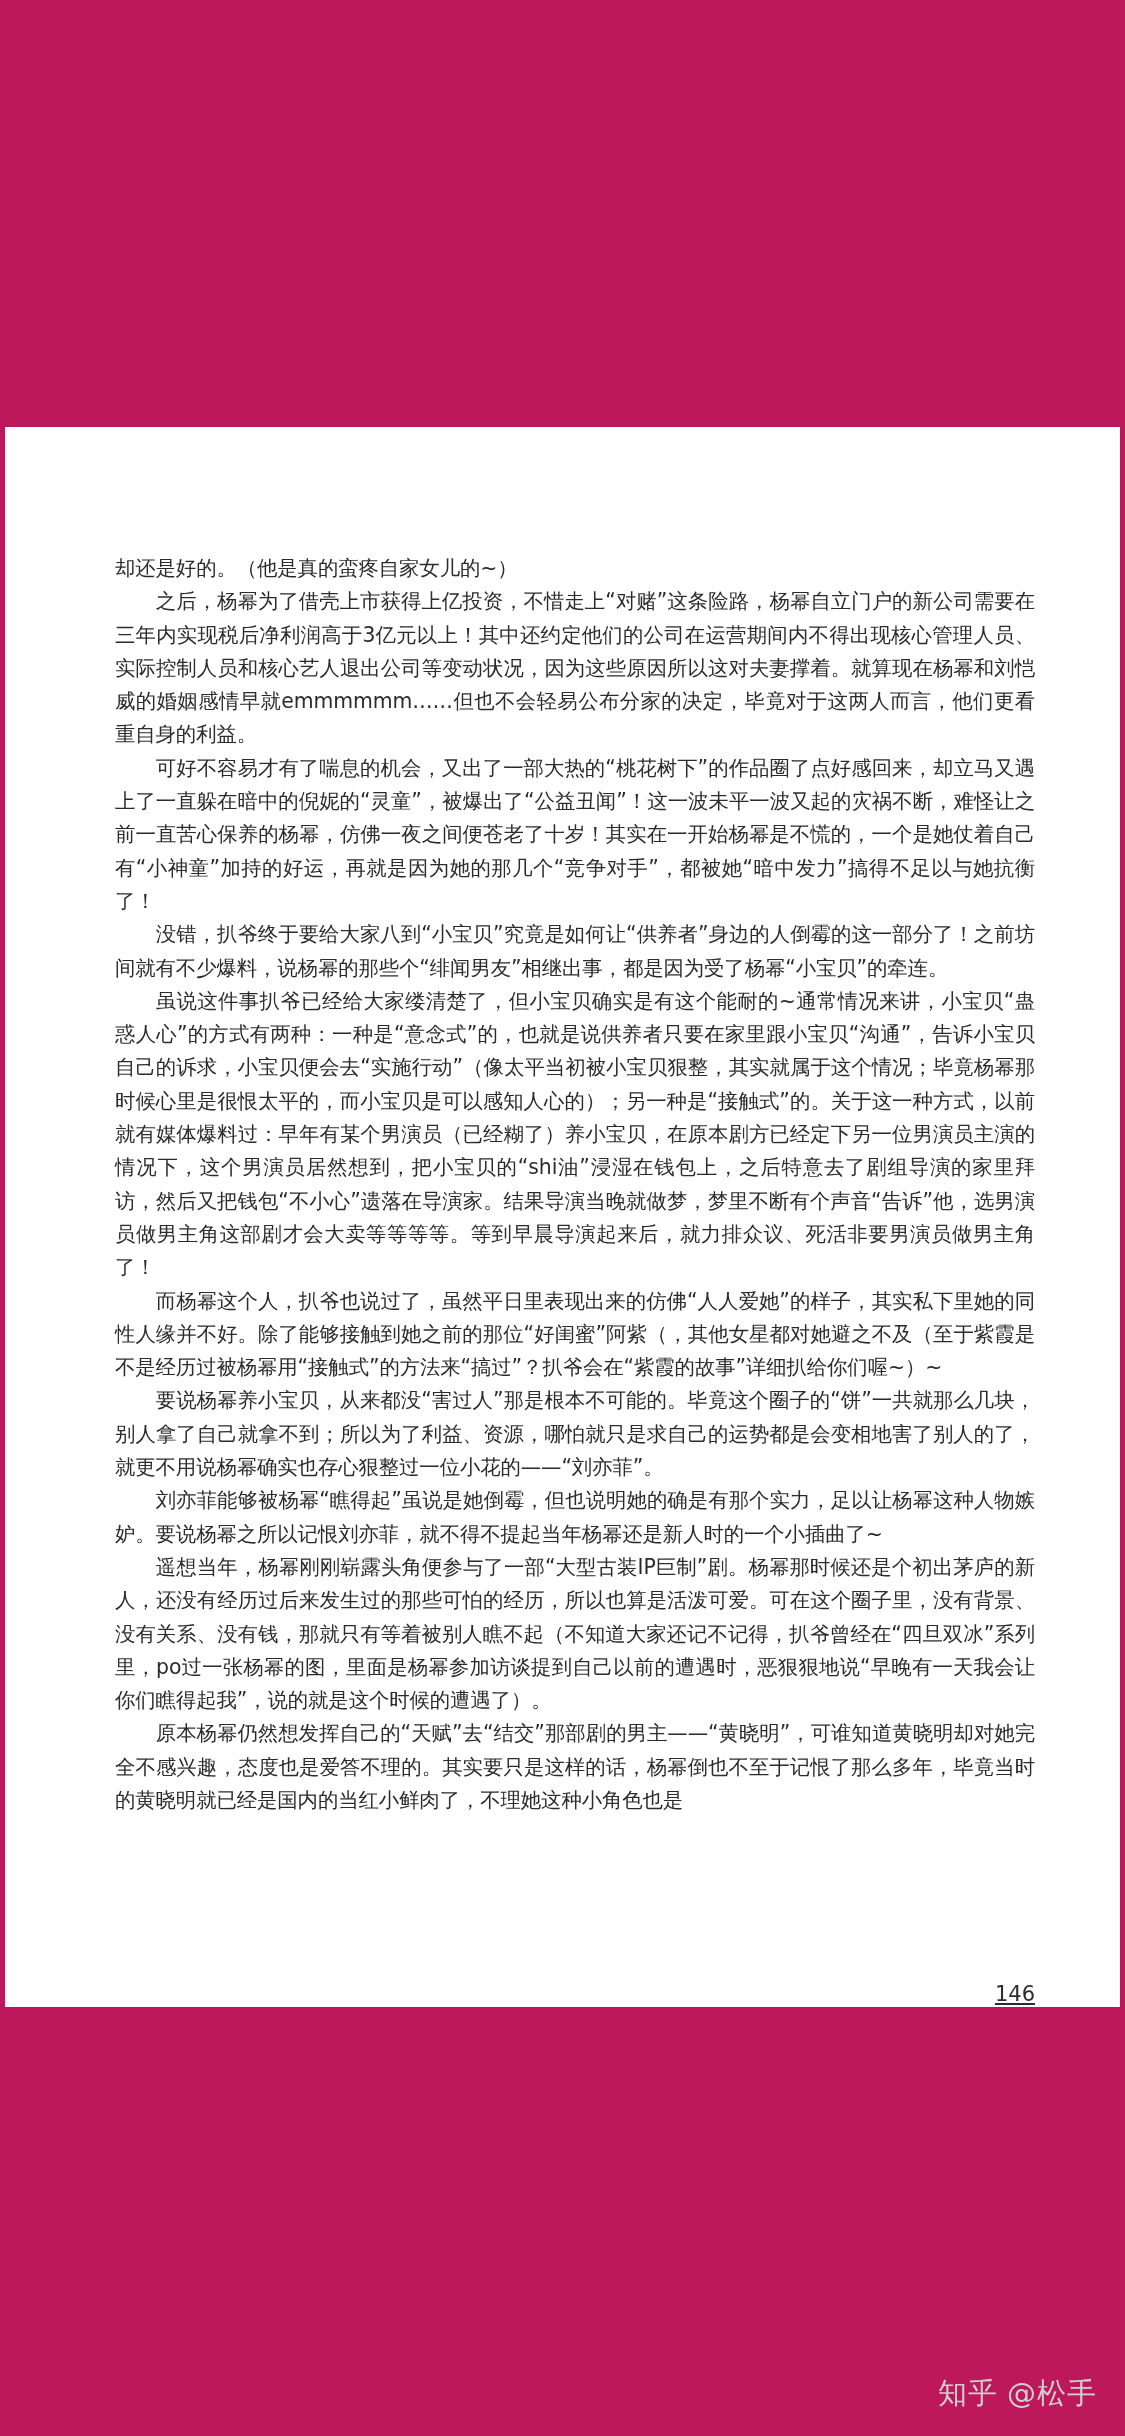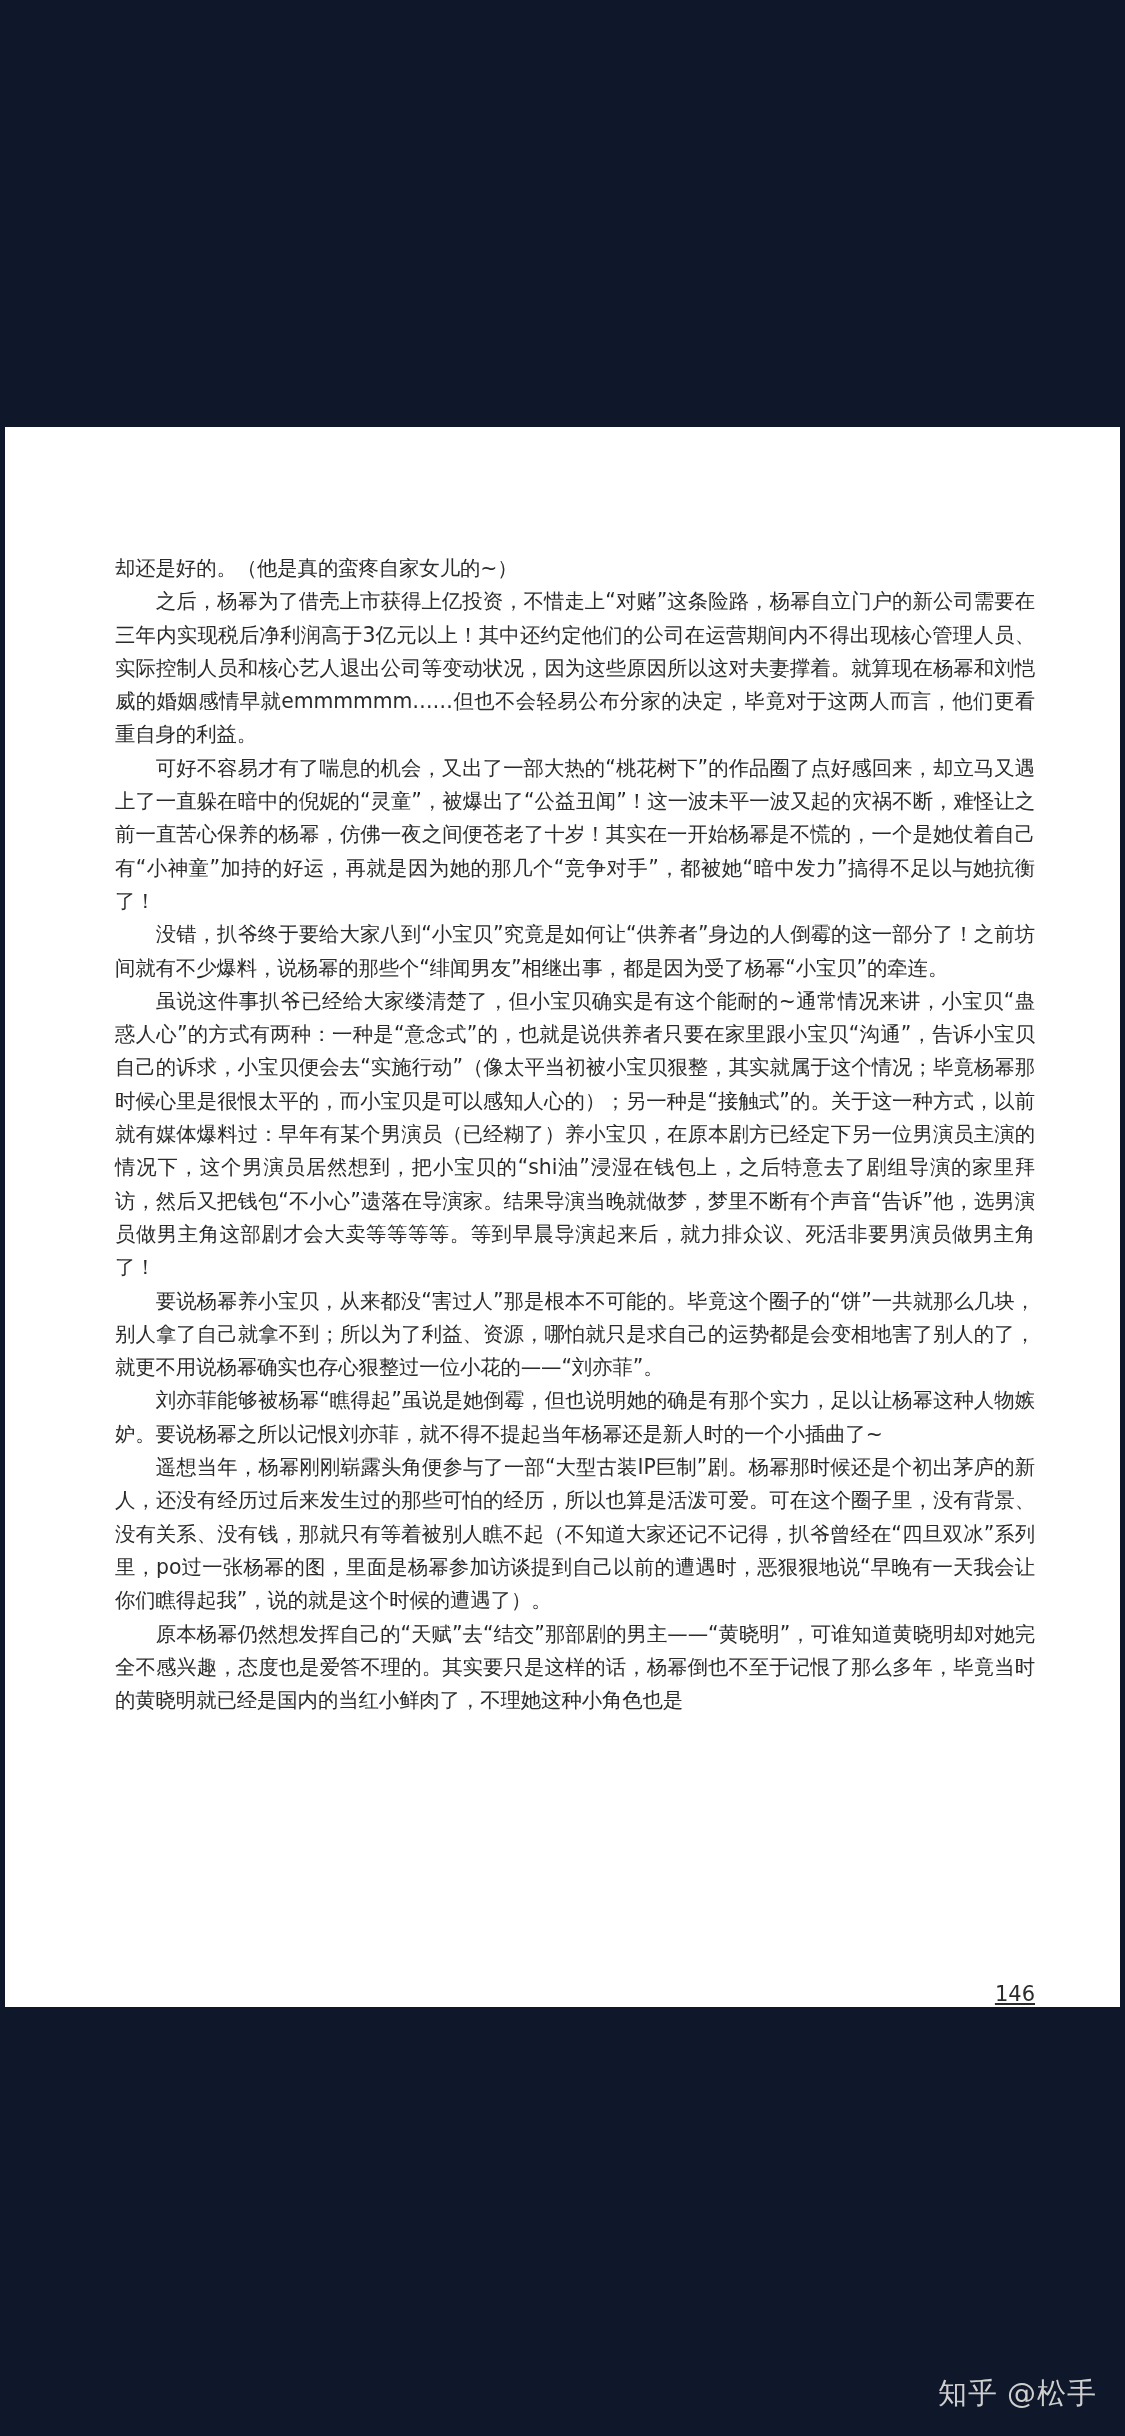--- a/index.html
+++ b/index.html
@@ -12,21 +12,21 @@
     background: #ededed;
     font-family: "Liberation Sans", "DejaVu Sans", sans-serif;
     overflow: hidden;
     position: relative;
   }
 
   
   #viewer {
     position: absolute;
     inset: 0;
-    background: #0f172a;
+    background: #be185d;
   }
 
   
   #page-sheet {
     position: absolute;
     left: 5px;
     top: 427px;
     width: 1115px;
     height: 1580px;
     background: #ffffff;
@@ -95,20 +95,21 @@
 <div id="viewer">
 
   <div id="page-sheet">
 
     <div id="page-body">
       <p class="para noindent">却还是好的。（他是真的蛮疼自家女儿的~）</p>
       <p class="para indent">之后，杨幂为了借壳上市获得上亿投资，不惜走上“对赌”这条险路，杨幂自立门户的新公司需要在三年内实现税后净利润高于3亿元以上！其中还约定他们的公司在运营期间内不得出现核心管理人员、实际控制人员和核心艺人退出公司等变动状况，因为这些原因所以这对夫妻撑着。就算现在杨幂和刘恺威的婚姻感情早就emmmmmm……但也不会轻易公布分家的决定，毕竟对于这两人而言，他们更看重自身的利益。</p>
       <p class="para indent">可好不容易才有了喘息的机会，又出了一部大热的“桃花树下”的作品圈了点好感回来，却立马又遇上了一直躲在暗中的倪妮的“灵童”，被爆出了“公益丑闻”！这一波未平一波又起的灾祸不断，难怪让之前一直苦心保养的杨幂，仿佛一夜之间便苍老了十岁！其实在一开始杨幂是不慌的，一个是她仗着自己有“小神童”加持的好运，再就是因为她的那几个“竞争对手”，都被她“暗中发力”搞得不足以与她抗衡了！</p>
       <p class="para indent">没错，扒爷终于要给大家八到“小宝贝”究竟是如何让“供养者”身边的人倒霉的这一部分了！之前坊间就有不少爆料，说杨幂的那些个“绯闻男友”相继出事，都是因为受了杨幂“小宝贝”的牵连。</p>
       <p class="para indent">虽说这件事扒爷已经给大家缕清楚了，但小宝贝确实是有这个能耐的~通常情况来讲，小宝贝“蛊惑人心”的方式有两种：一种是“意念式”的，也就是说供养者只要在家里跟小宝贝“沟通”，告诉小宝贝自己的诉求，小宝贝便会去“实施行动”（像太平当初被小宝贝狠整，其实就属于这个情况；毕竟杨幂那时候心里是很恨太平的，而小宝贝是可以感知人心的）；另一种是“接触式”的。关于这一种方式，以前就有媒体爆料过：早年有某个男演员（已经糊了）养小宝贝，在原本剧方已经定下另一位男演员主演的情况下，这个男演员居然想到，把小宝贝的“shi油”浸湿在钱包上，之后特意去了剧组导演的家里拜访，然后又把钱包“不小心”遗落在导演家。结果导演当晚就做梦，梦里不断有个声音“告诉”他，选男演员做男主角这部剧才会大卖等等等等。等到早晨导演起来后，就力排众议、死活非要男演员做男主角了！</p>
+      <p class="para indent">而杨幂这个人，扒爷也说过了，虽然平日里表现出来的仿佛“人人爱她”的样子，其实私下里她的同性人缘并不好。除了能够接触到她之前的那位“好闺蜜”阿紫（，其他女星都对她避之不及（至于紫霞是不是经历过被杨幂用“接触式”的方法来“搞过”？扒爷会在“紫霞的故事”详细扒给你们喔~）~</p>
       <p class="para indent">要说杨幂养小宝贝，从来都没“害过人”那是根本不可能的。毕竟这个圈子的“饼”一共就那么几块，别人拿了自己就拿不到；所以为了利益、资源，哪怕就只是求自己的运势都是会变相地害了别人的了，就更不用说杨幂确实也存心狠整过一位小花的——“刘亦菲”。</p>
       <p class="para indent">刘亦菲能够被杨幂“瞧得起”虽说是她倒霉，但也说明她的确是有那个实力，足以让杨幂这种人物嫉妒。要说杨幂之所以记恨刘亦菲，就不得不提起当年杨幂还是新人时的一个小插曲了~</p>
       <p class="para indent">遥想当年，杨幂刚刚崭露头角便参与了一部“大型古装IP巨制”剧。杨幂那时候还是个初出茅庐的新人，还没有经历过后来发生过的那些可怕的经历，所以也算是活泼可爱。可在这个圈子里，没有背景、没有关系、没有钱，那就只有等着被别人瞧不起（不知道大家还记不记得，扒爷曾经在“四旦双冰”系列里，po过一张杨幂的图，里面是杨幂参加访谈提到自己以前的遭遇时，恶狠狠地说“早晚有一天我会让你们瞧得起我”，说的就是这个时候的遭遇了）。</p>
       <p class="para indent">原本杨幂仍然想发挥自己的“天赋”去“结交”那部剧的男主——“黄晓明”，可谁知道黄晓明却对她完全不感兴趣，态度也是爱答不理的。其实要只是这样的话，杨幂倒也不至于记恨了那么多年，毕竟当时的黄晓明就已经是国内的当红小鲜肉了，不理她这种小角色也是</p>
 
       <div id="page-number">146</div>
     </div>
 
   </div>
 

